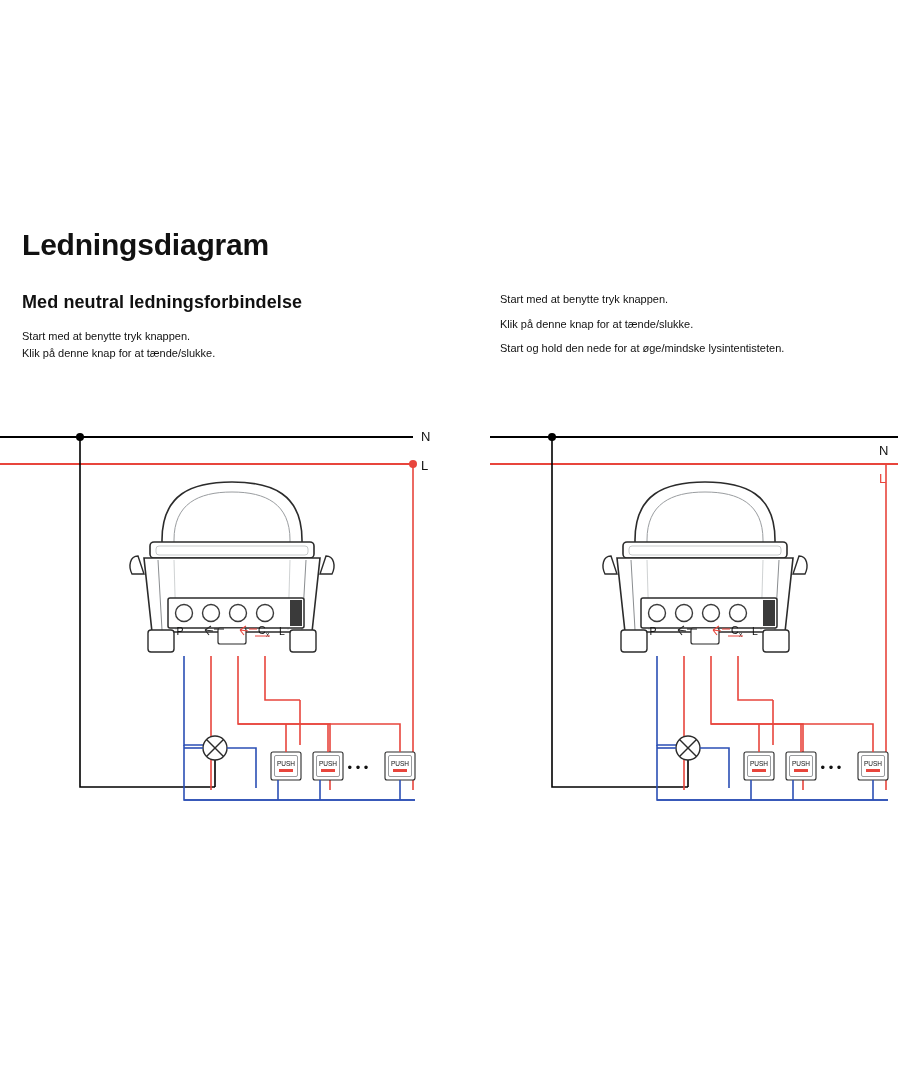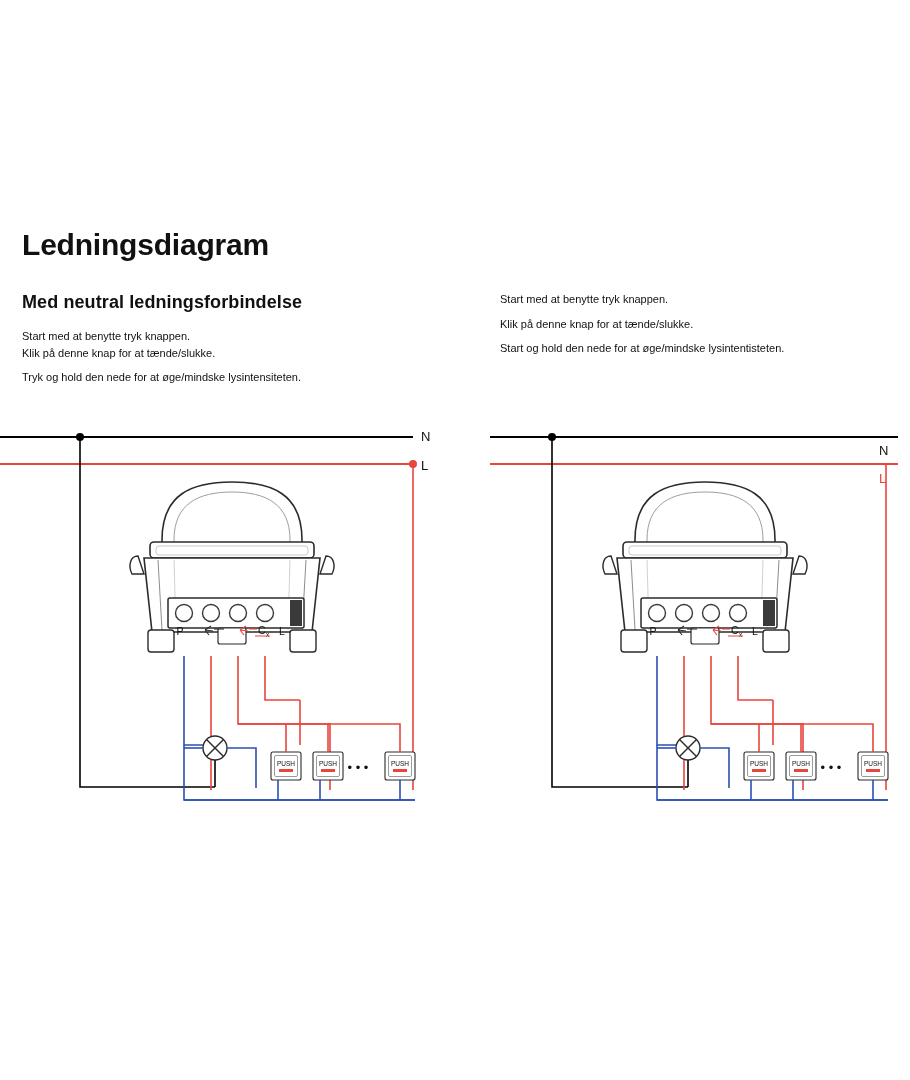--- a/index.html
+++ b/index.html
@@ -73,21 +73,20 @@
 </style>
 </head>
 <body>
 
 <div class="page-title">Ledningsdiagram</div>
 
 <div class="panel panel-left">
   <div class="panel-heading">Med neutral ledningsforbindelse</div>
   <p class="panel-note note-tight">Start med at benytte tryk knappen.</p>
   <p class="panel-note">Klik på denne knap for at tænde/slukke.</p>
-  <p class="panel-note">Tryk og hold den nede for at øge/mindske lysintensiteten.</p>
 </div>
 
 <div class="panel panel-right">
   <p class="panel-note">Start med at benytte tryk knappen.</p>
   <p class="panel-note">Klik på denne knap for at tænde/slukke.</p>
   <p class="panel-note">Start og hold den nede for at øge/mindske lysintentisteten.</p>
 </div>
 
 <div class="diagram-wrap">
 <svg width="910" height="1080" viewBox="0 0 910 1080" xmlns="http://www.w3.org/2000/svg">

